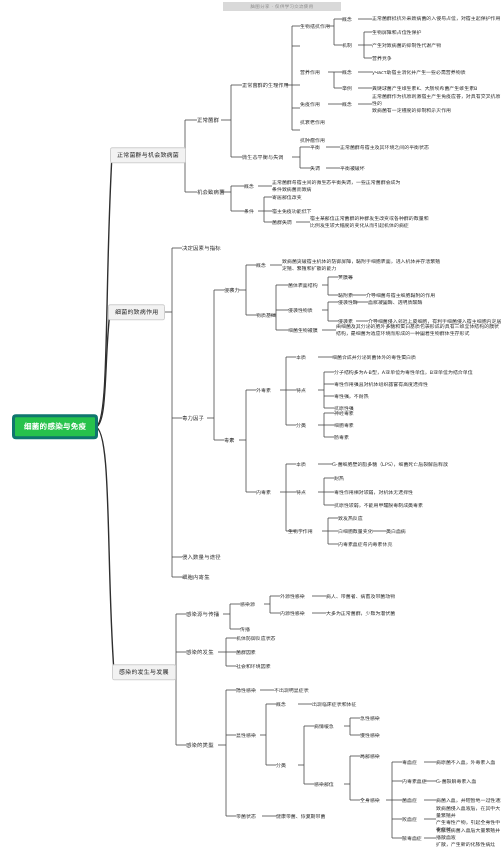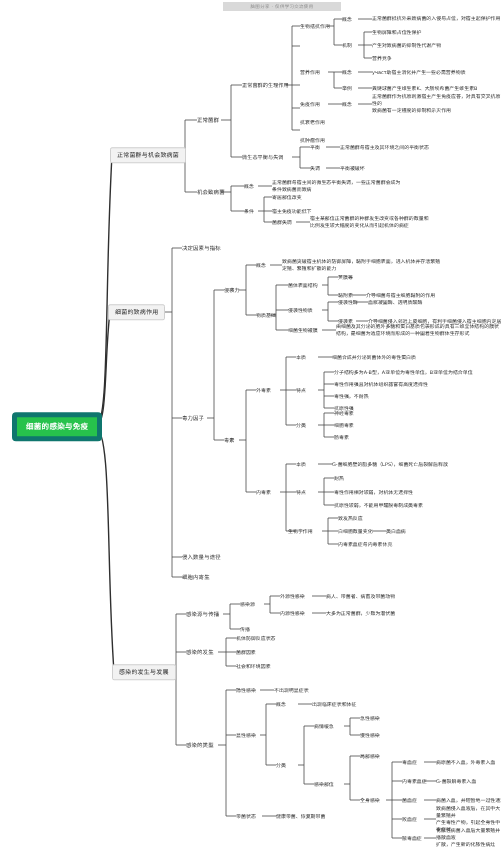--- a/index.html
+++ b/index.html
@@ -62,21 +62,21 @@
   .node {
     position: absolute;
     white-space: pre;
     line-height: 1.25;
     color: #2f2f2f;
     transform: translateY(-50%);
   }
 
   .root {
     background: #27c24c;
-    border: 5px solid #0f766e;
+    border: 3px solid #0f766e;
     border-radius: 4px;
     color: #ffffff;
     font-size: 7.5px;
     font-weight: bold;
     padding: 5px 9px;
     letter-spacing: .3px;
     white-space: nowrap;
   }
 
   .lv1 {

